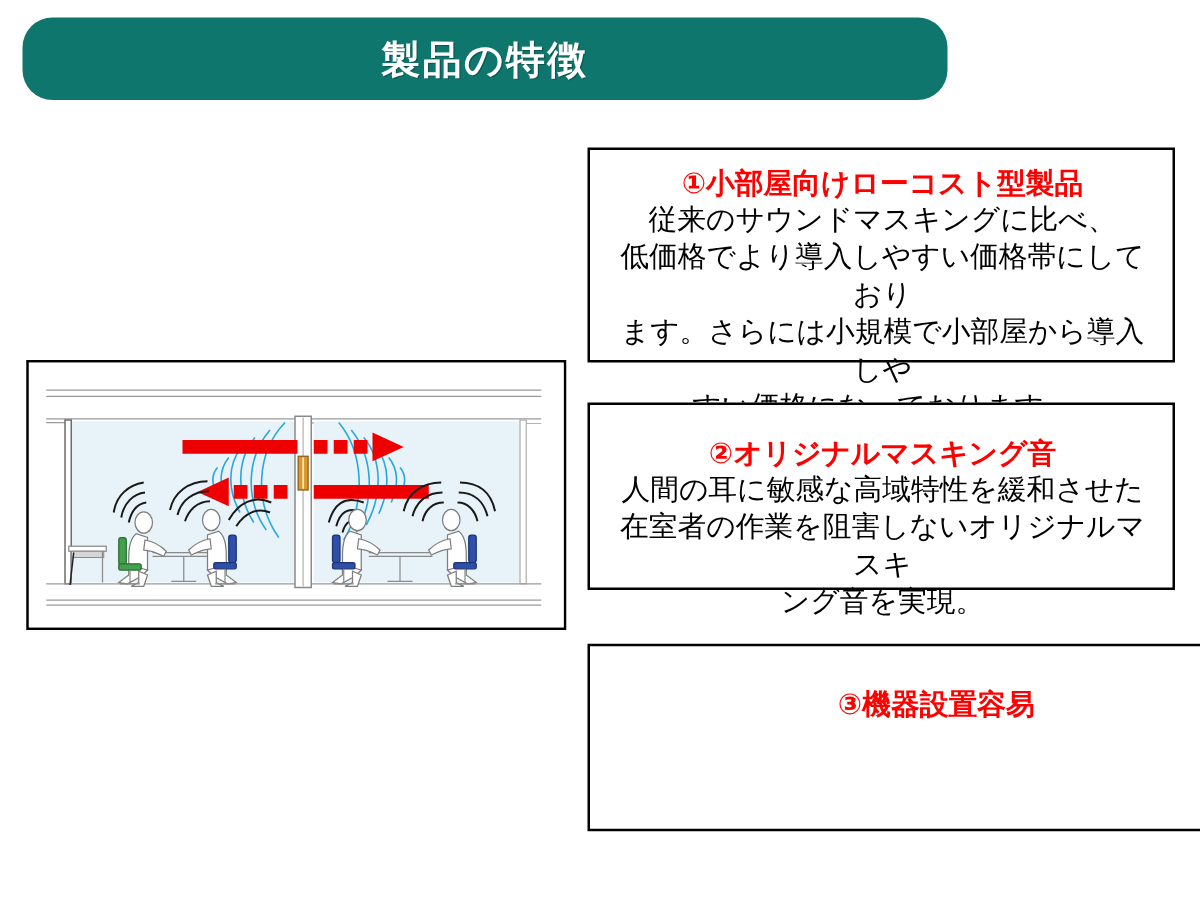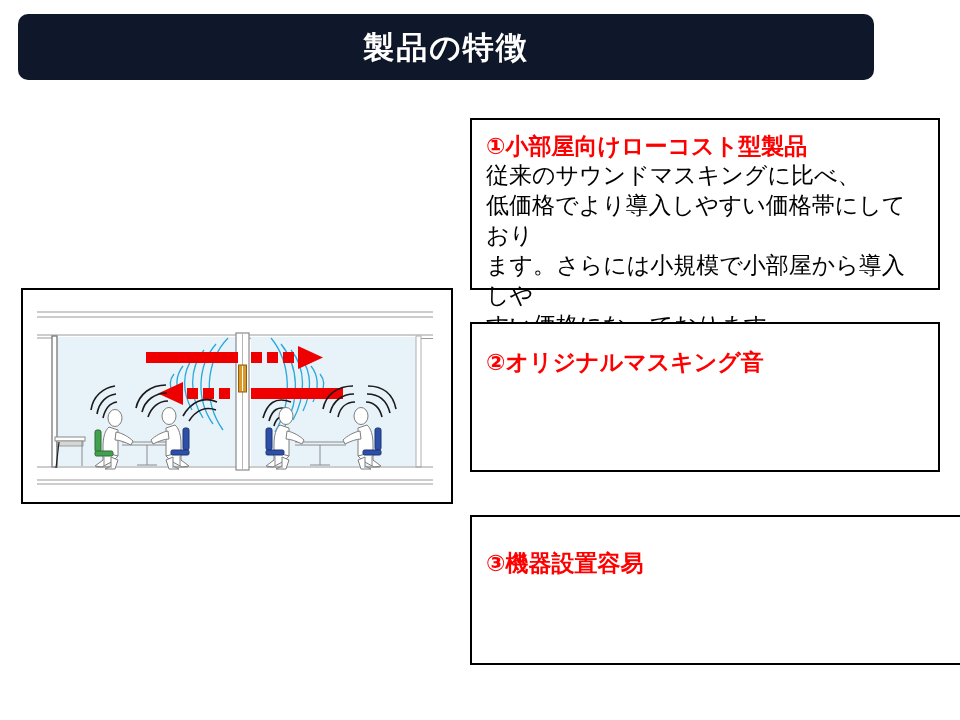--- a/index.html
+++ b/index.html
@@ -13,44 +13,45 @@
     font-family: "Liberation Sans", "DejaVu Sans", sans-serif;
     overflow: hidden;
     position: relative;
   }
 
   
   #title-banner {
     position: absolute;
     left: 18px;
     top: 14px;
-    width: 856px;
+    width: 740px;
     height: 66px;
-    background: #0f172a;
-    border-radius: 10px;
+    background: #0f766e;
+    border-radius: 24px;
     display: flex;
     align-items: center;
     justify-content: center;
   }
   #title-banner .title-text {
     color: #ffffff;
     font-size: 31px;
     font-weight: bold;
     letter-spacing: 2px;
     line-height: 1;
     text-shadow: 1px 1px 0 rgba(0,0,0,0.25);
   }
 
   
   .feature-box {
     position: absolute;
     background: #ffffff;
     border: 2px solid #000000;
     box-sizing: border-box;
     padding: 10px 12px 20px 14px;
+    text-align: center;
   }
   #feature-box-1 { left: 470px; top: 118px; width: 470px; height: 172px; }
   #feature-box-2 { left: 470px; top: 322px; width: 470px; height: 150px; }
   #feature-box-3 { left: 470px; top: 515px; width: 556px; height: 150px; }
 
   .feature-heading {
     color: #ff0000;
     font-weight: bold;
     font-size: 23px;
     line-height: 1.22;
@@ -297,17 +298,20 @@
 <div class="feature-box" id="feature-box-1">
   <div class="feature-heading">①小部屋向けローコスト型製品</div>
   <div class="feature-body">従来のサウンドマスキングに比べ、
 低価格でより導入しやすい価格帯にしており
 ます。さらには小規模で小部屋から導入しや
 すい価格になっております。</div>
 </div>
 
 <div class="feature-box" id="feature-box-2">
   <div class="feature-heading">②オリジナルマスキング音</div>
+  <div class="feature-body">人間の耳に敏感な高域特性を緩和させた
+在室者の作業を阻害しないオリジナルマスキ
+ング音を実現。</div>
 </div>
 
 <div class="feature-box" id="feature-box-3">
   <div class="feature-heading">③機器設置容易</div>
 </div>
 
 </body></html>

